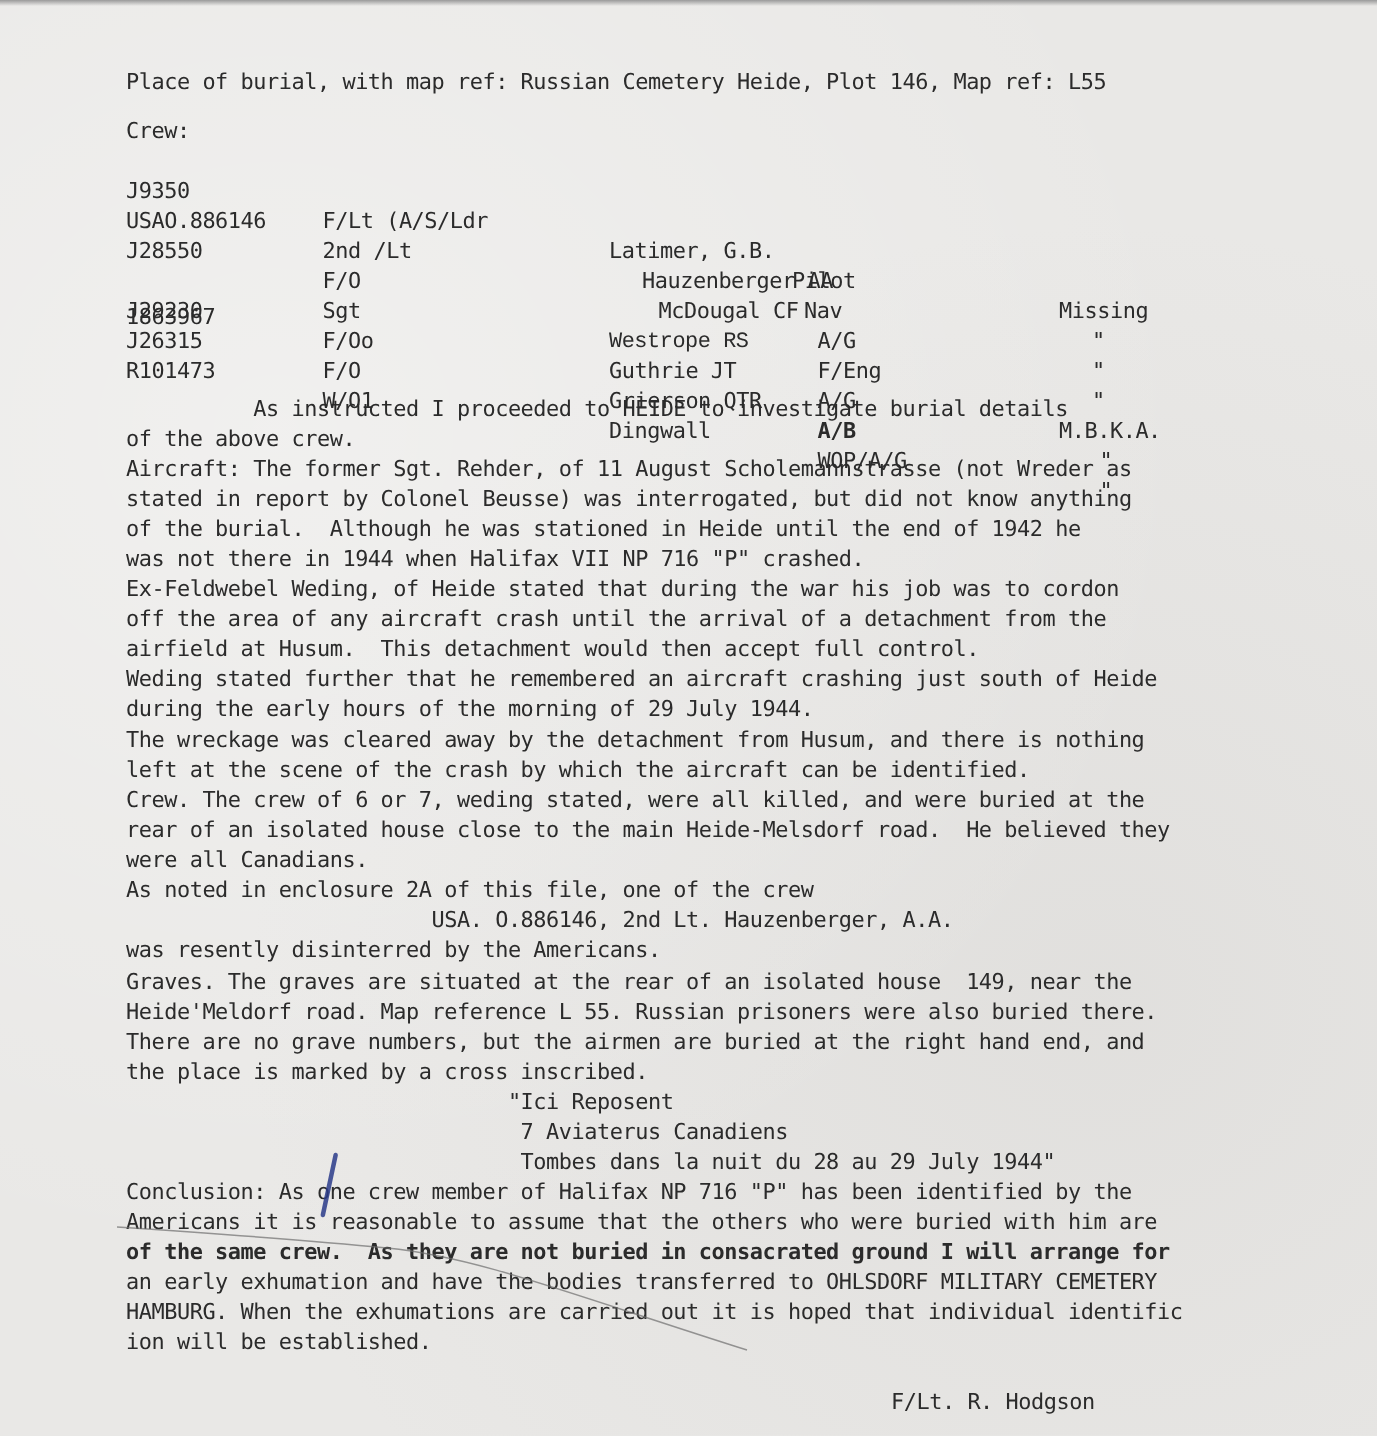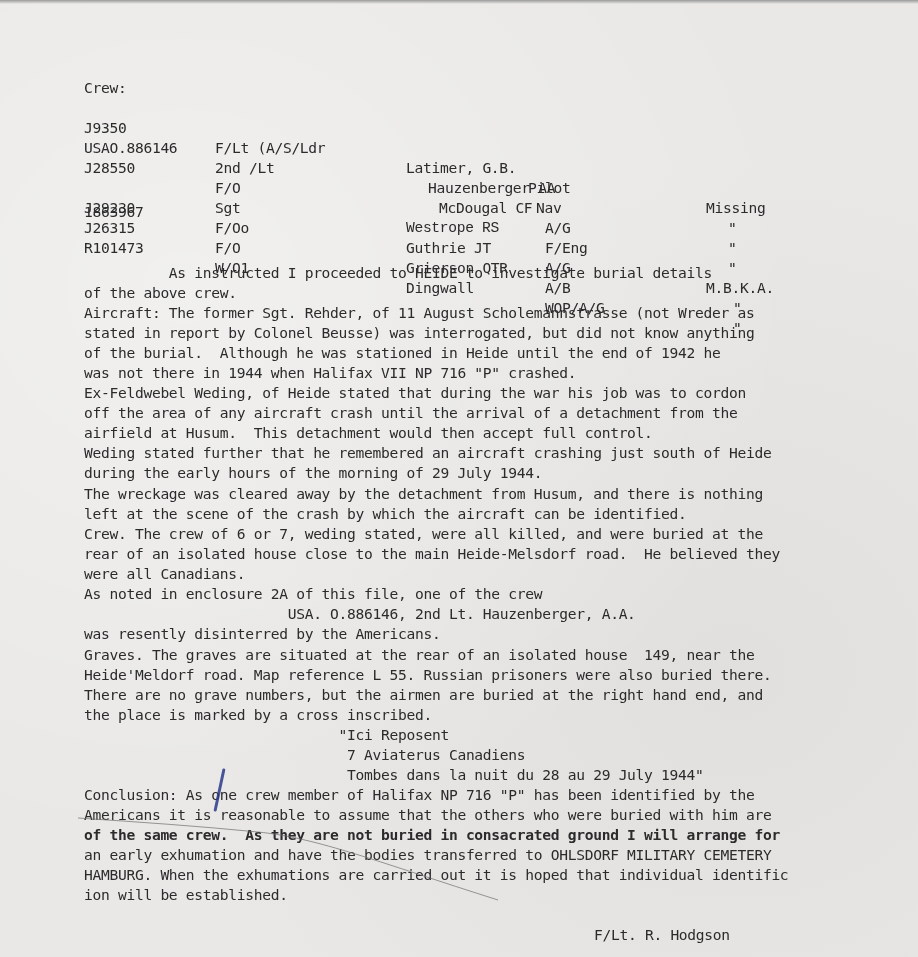--- a/index.html
+++ b/index.html
@@ -34,20 +34,21 @@
     pointer-events: none;
   }
 </style>
 </head>
 <body>
 
 <div class="top-shadow"></div>
 
 <div class="page">
 
+  <div class="line" style="left:84px; top:45px;">Place of burial, with map ref: Russian Cemetery Heide, Plot 146, Map ref: L55</div>
 
   <div class="line" style="left:84px; top:78px;">Crew:</div>
 
   <div>
     <div class="crew-row" style="top:98px;">
       <span class="col" style="left:84px;">J9350</span>
       <span class="col" style="left:215px;">F/Lt (A/S/Ldr</span>
       <span class="col" style="left:406px;">Latimer, G.B.</span>
       <span class="col" style="left:528px;">Pilot</span>
       <span class="col" style="left:706px;">Missing</span>
@@ -77,21 +78,21 @@
       <span class="col" style="left:84px;">J29230</span>
       <span class="col" style="left:215px;">F/Oo</span>
       <span class="col" style="left:406px;">Guthrie JT</span>
       <span class="col" style="left:545px;">A/G</span>
       <span class="col" style="left:706px;">M.B.K.A.</span>
     </div>
     <div class="crew-row" style="top:198px;">
       <span class="col" style="left:84px;">J26315</span>
       <span class="col" style="left:215px;">F/O</span>
       <span class="col" style="left:406px;">Grierson QTR</span>
-      <span class="col" style="left:545px;">A/B</span>
+      <span class="col" style="left:545px;font-weight:bold;">A/B</span>
       <span class="col" style="left:733px;">"</span>
     </div>
     <div class="crew-row" style="top:218px;">
       <span class="col" style="left:84px;">R101473</span>
       <span class="col" style="left:215px;">W/O1</span>
       <span class="col" style="left:406px;">Dingwall</span>
       <span class="col" style="left:545px;">WOP/A/G</span>
       <span class="col" style="left:733px;">"</span>
     </div>
   </div>

